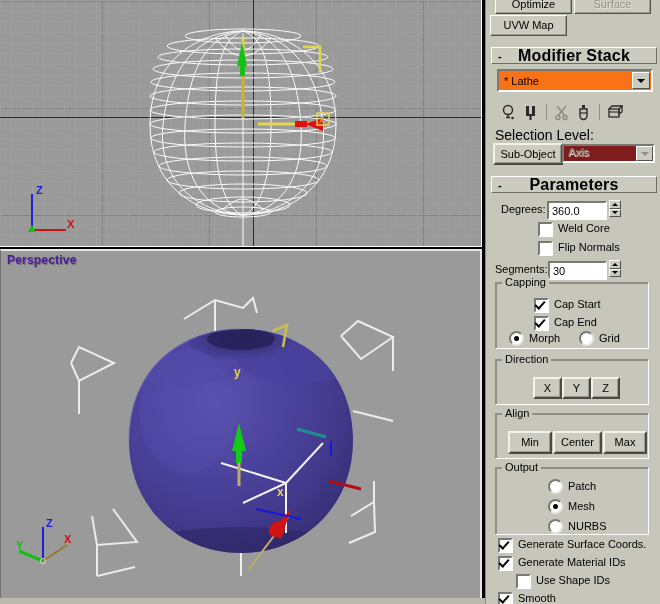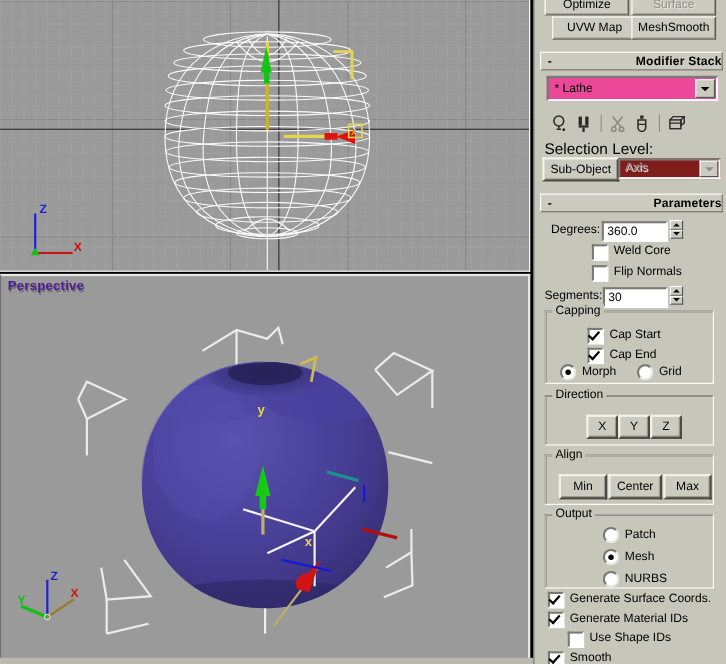--- a/index.html
+++ b/index.html
@@ -39,31 +39,31 @@
 
   .btn{background:#cbcbc0;border:1px solid;border-color:#ffffff #54544c #54544c #ffffff;
        box-shadow:inset -1px -1px 0 #9a9a90;
        font-size:11px;font-family:"Liberation Sans",sans-serif;color:#000;
        display:flex;align-items:center;justify-content:center;cursor:default;
        text-align:center;line-height:1;}
   .btn.disabled{color:#8f8f88;text-shadow:1px 1px 0 #e6e6dd;}
   .btn.thick{border-width:2px;border-color:#f2f2ea #4a4a44 #4a4a44 #f2f2ea;}
   .tr1{position:absolute;left:9px;top:-6px;width:75px;height:18px;}
   .tr2{position:absolute;left:88px;top:-6px;width:75px;height:18px;}
-  .tr3{position:absolute;left:16px;top:15px;width:75px;height:19px;}
+  .tr3{position:absolute;left:4px;top:15px;width:75px;height:19px;}
   .tr4{position:absolute;left:88px;top:15px;width:75px;height:19px;}
 
   .rollout{position:absolute;left:5px;width:164px;height:15px;
            background:#cbcbc0;border:1px solid;border-color:#ffffff #6f6f66 #6f6f66 #ffffff;
            display:flex;align-items:center;}
   .rollout .minus{position:absolute;left:6px;font-weight:bold;font-size:11px;color:#000;}
-  .rollout .rtitle{width:100%;text-align:right;font-size:11px;font-weight:bold;
+  .rollout .rtitle{width:100%;text-align:center;font-size:16px;font-weight:bold;
                    font-family:"Liberation Sans",sans-serif;letter-spacing:.2px;}
   .combo{position:absolute;left:11px;top:69px;width:152px;height:19px;
-         background:#ec4899;border:2px solid;border-color:#7a7a72 #ffffff #ffffff #7a7a72;
+         background:#f97316;border:2px solid;border-color:#7a7a72 #ffffff #ffffff #7a7a72;
          display:flex;align-items:center;}
   .combo .cval{padding-left:5px;font-size:11px;}
   .combo .carrow{position:absolute;right:1px;top:1px;width:16px;height:15px;
          background:#cbcbc0;border:1px solid;border-color:#ffffff #54544c #54544c #ffffff;
          display:flex;align-items:center;justify-content:center;}
   .tri-d{width:0;height:0;border-left:4px solid transparent;border-right:4px solid transparent;
          border-top:4px solid #000;}
   .tri-d.dim{border-top-color:#8f8f88;}
 
   .iconrow{position:absolute;left:12px;top:101px;width:150px;height:22px;display:flex;align-items:center;}
@@ -313,21 +313,20 @@
     </div>
 
     <div class="bottom-strip"></div>
   </div>
 
   <div class="panel">
 
     <div class="btn tr1">Optimize</div>
     <div class="btn tr2 disabled">Surface</div>
     <div class="btn tr3">UVW Map</div>
-    <div class="btn tr4">MeshSmooth</div>
 
     <div class="rollout" style="top:47px;">
       <span class="minus">-</span>
       <span class="rtitle">Modifier Stack</span>
     </div>
 
     <div class="combo">
       <span class="cval">* Lathe</span>
       <span class="carrow">
         <i class="tri-d"></i>

